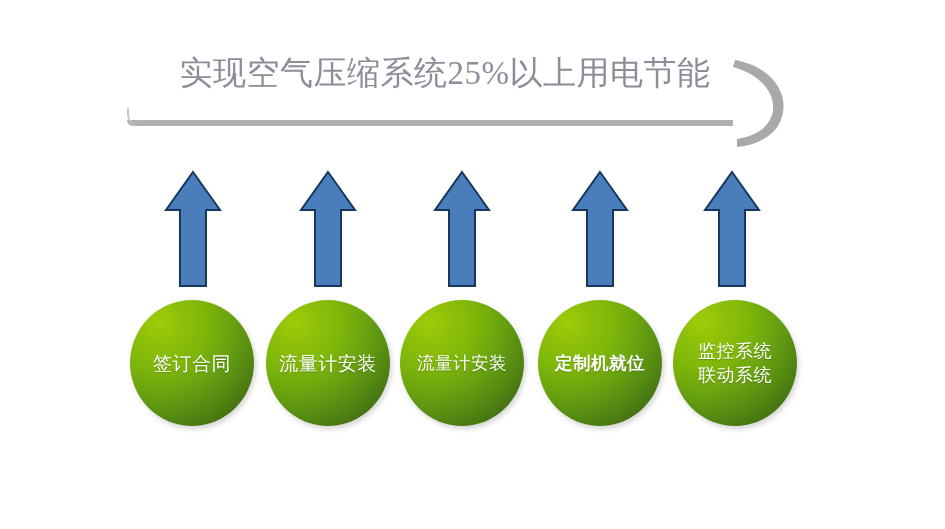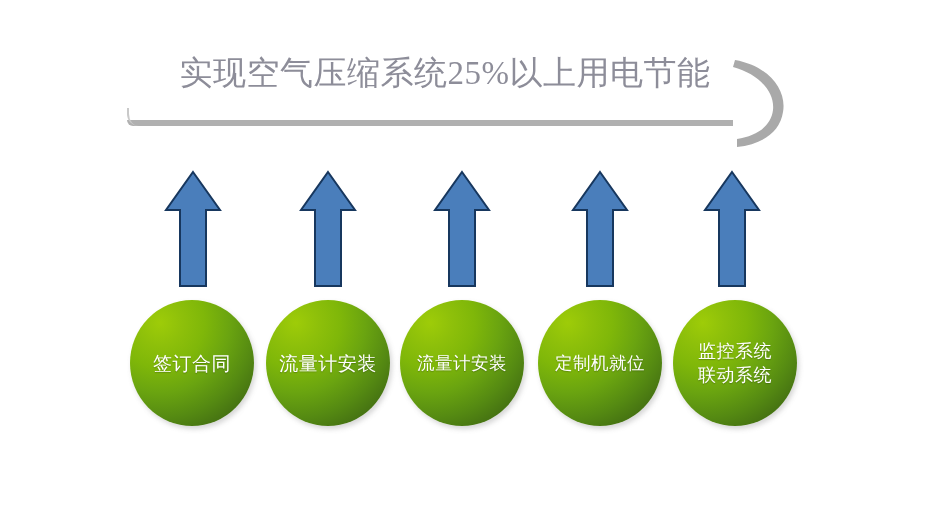--- a/index.html
+++ b/index.html
@@ -165,21 +165,21 @@
   </div>
 
   <div class="node-circle" style="left:266px;">
     <span class="node-label">流量计安装</span>
   </div>
 
   <div class="node-circle" style="left:400px;">
     <span class="node-label small">流量计安装</span>
   </div>
 
-  <div class="node-circle" style="left:538px;">
+  <div class="node-circle" style="left:538px;font-weight:bold;">
     <span class="node-label small">定制机就位</span>
   </div>
 
   <div class="node-circle" style="left:673px;">
     <span class="node-label two-line">监控系统
 联动系统</span>
   </div>
 
 </div>
 

